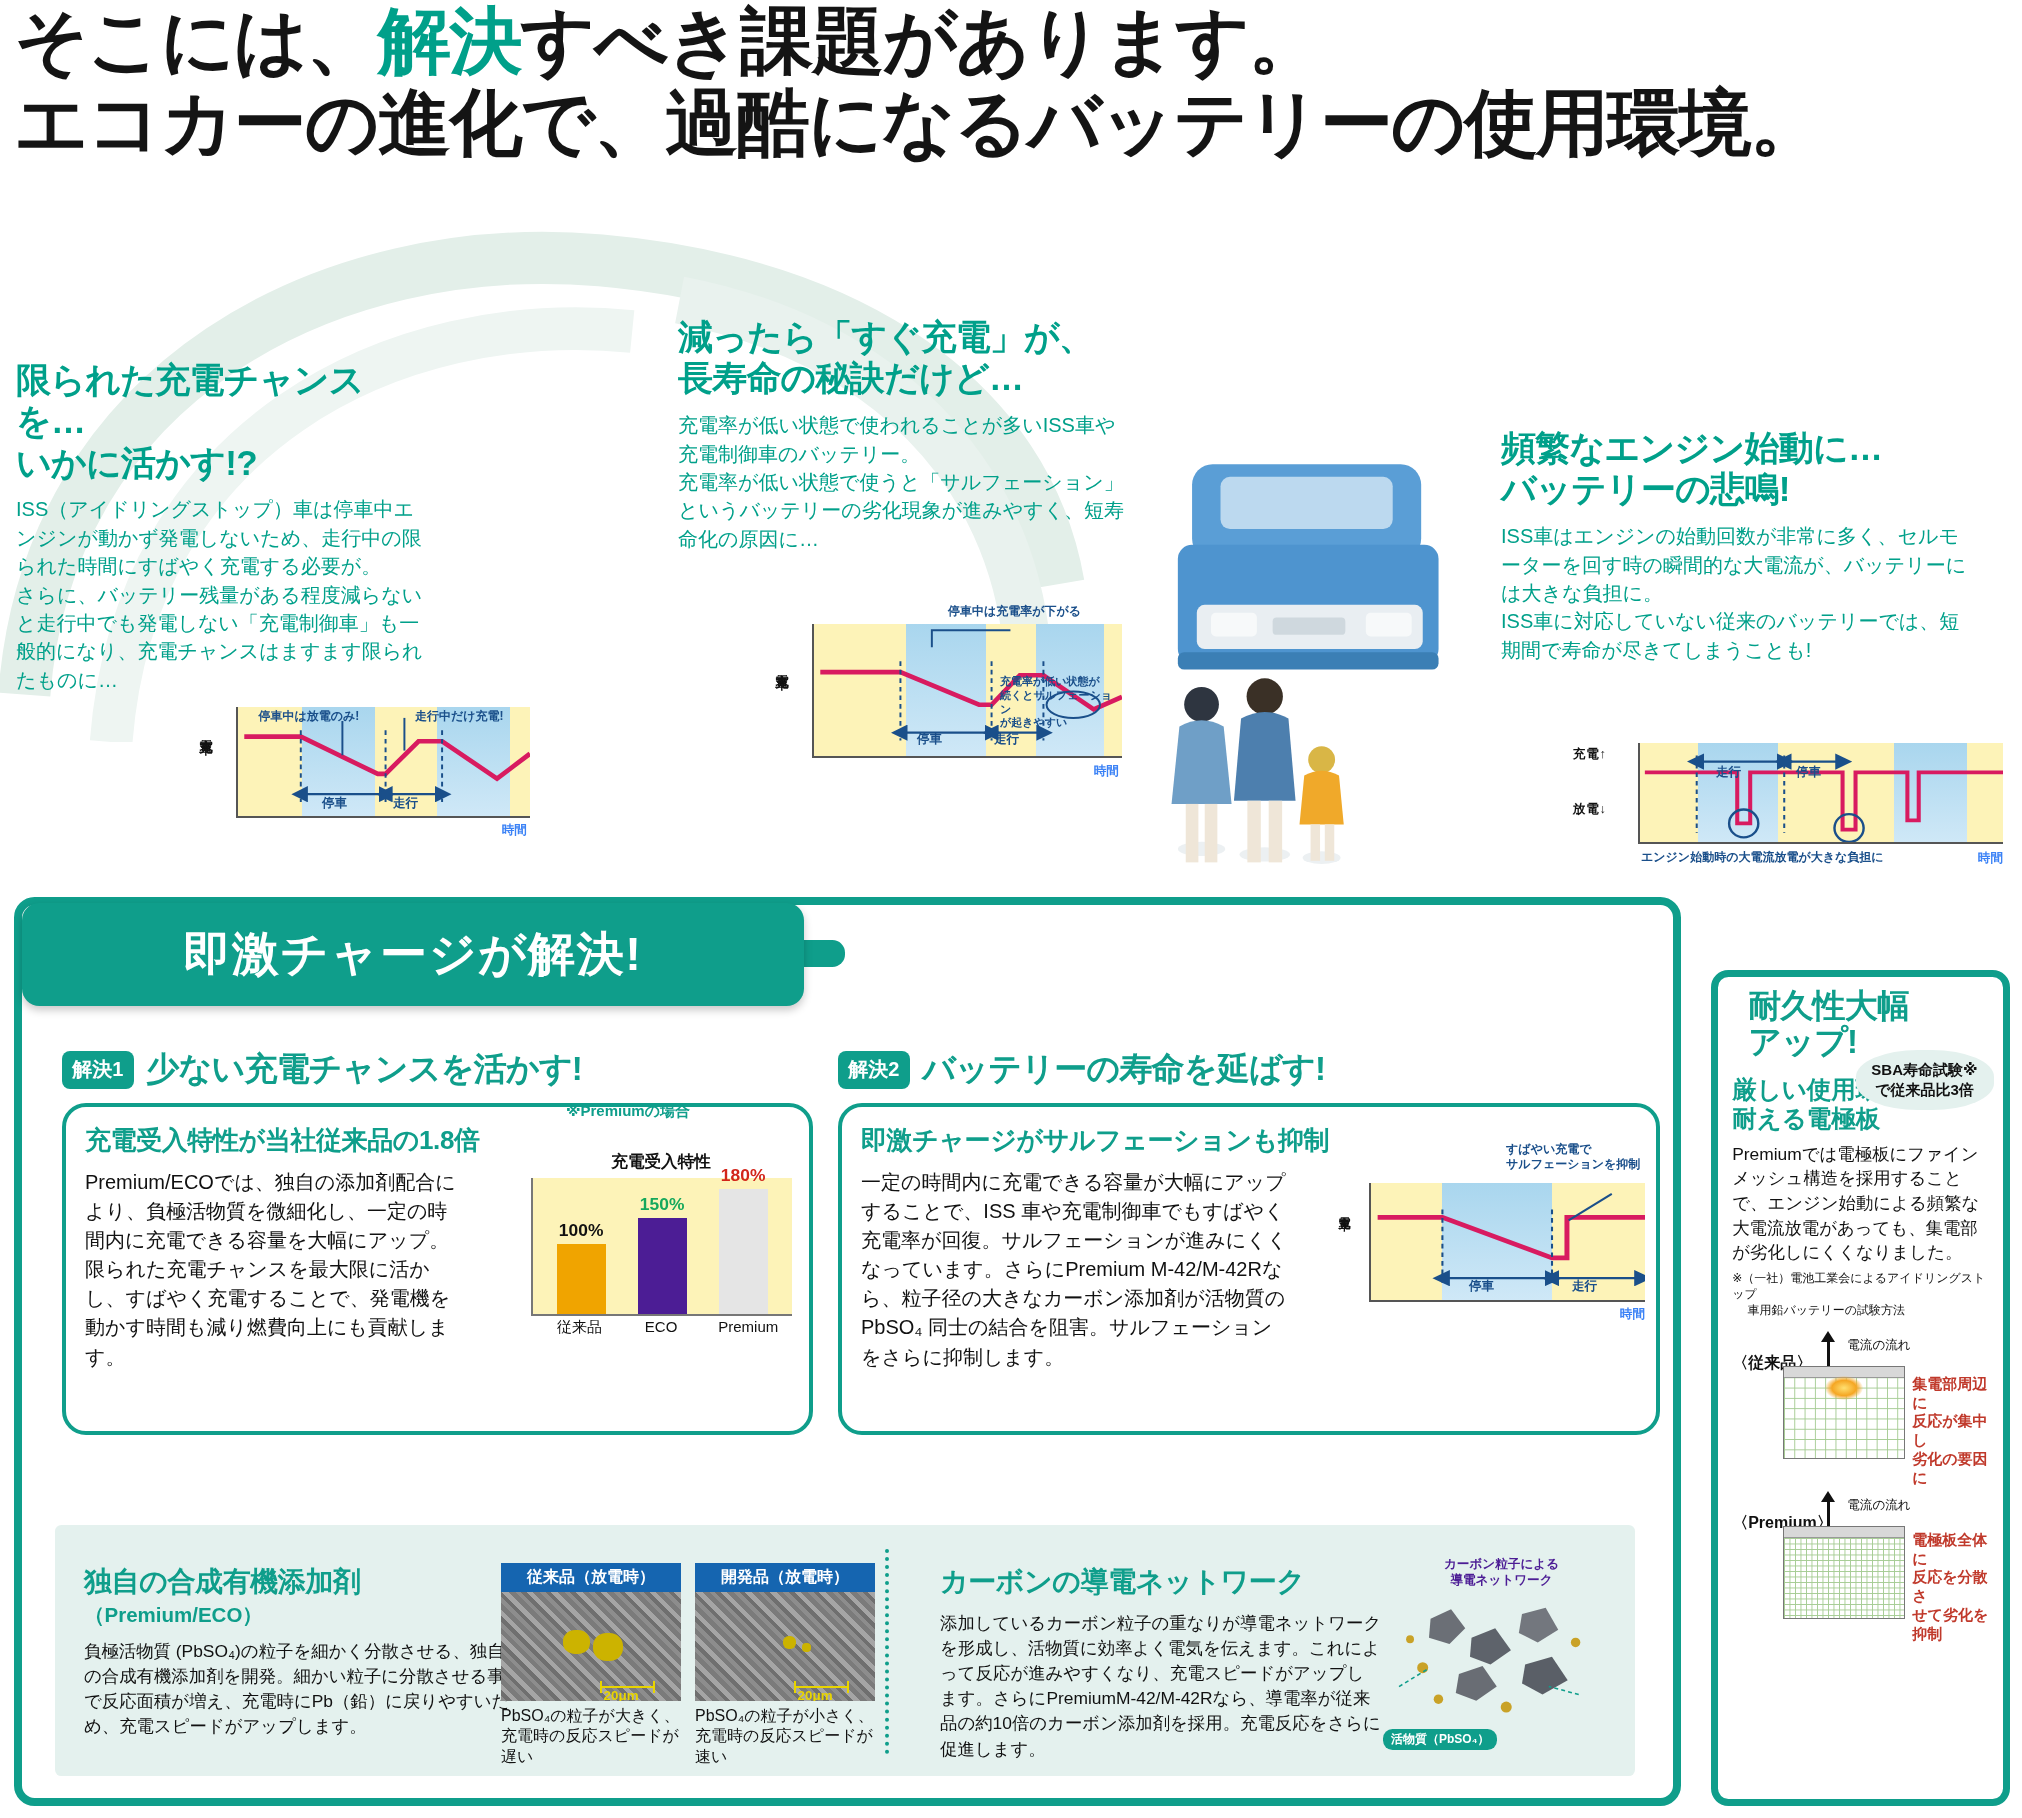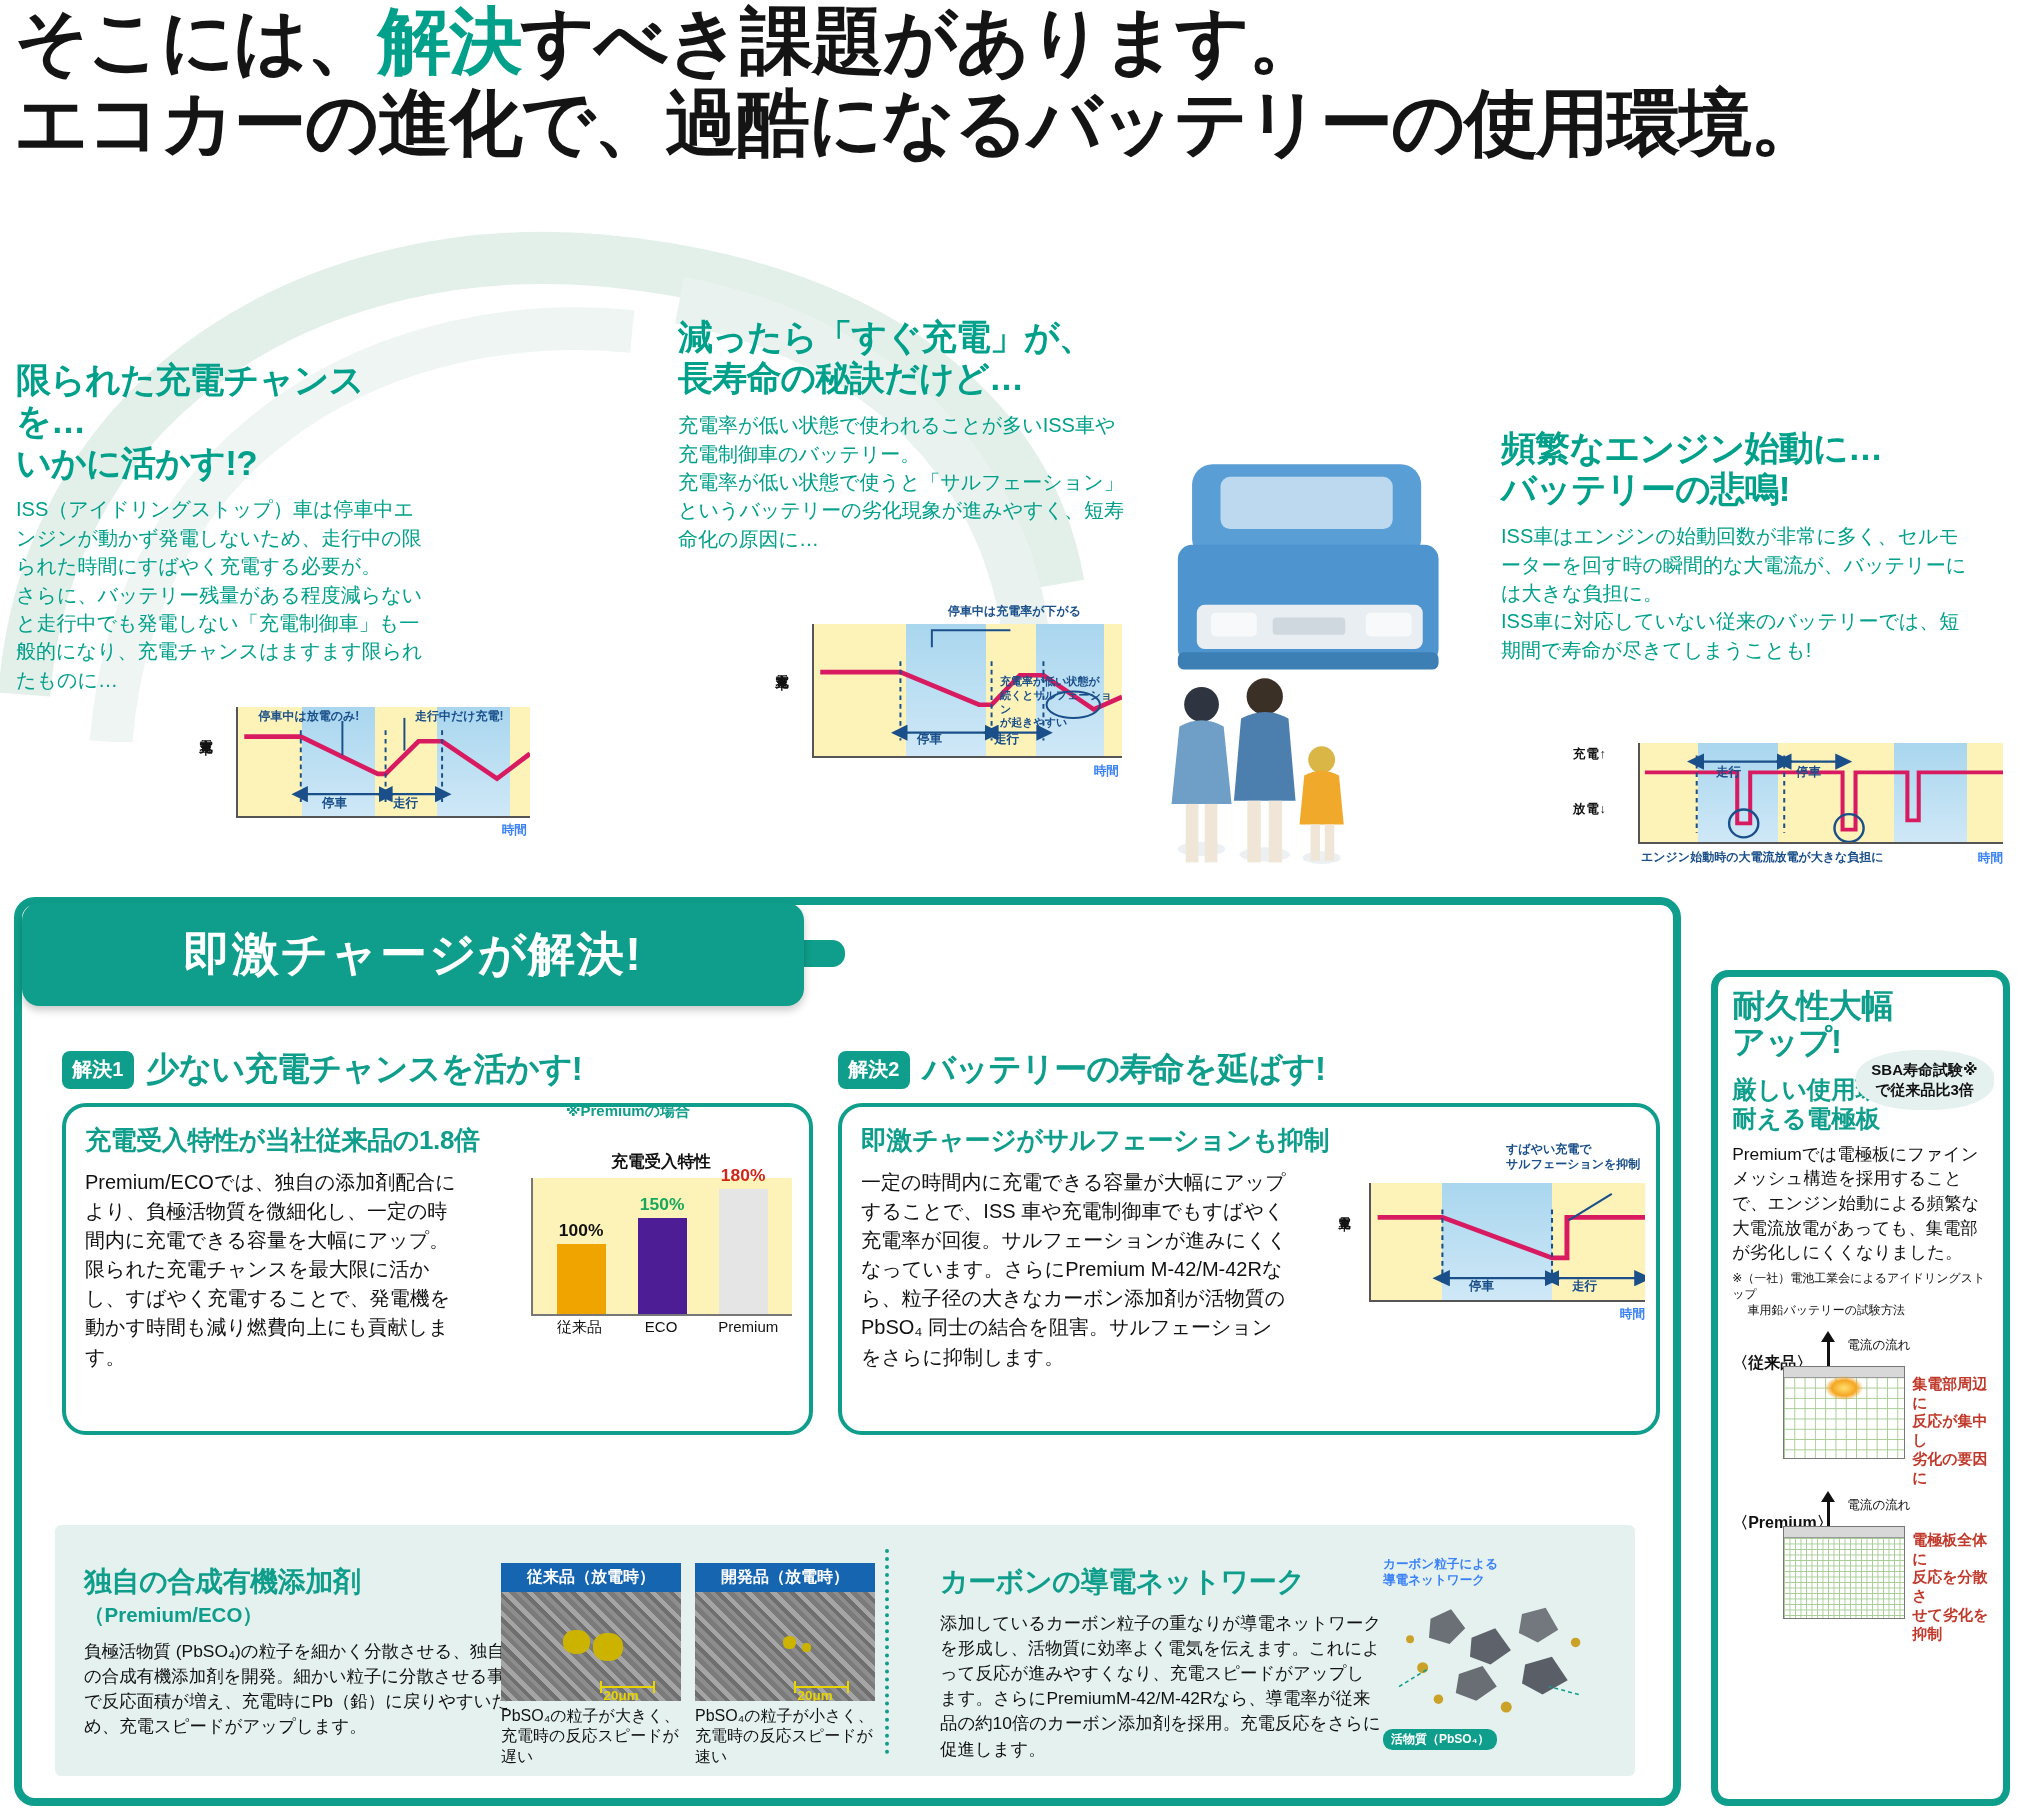--- a/index.html
+++ b/index.html
@@ -112,21 +112,21 @@
   .sem-scale { position: absolute; left: 55%; bottom: 12.6px; width: 55px; height: 2.4px; background: #e8d400; }
   .sem-scale::before, .sem-scale::after { content:""; position:absolute; top:-4.7px; width:2.4px; height:12px; background:#e8d400; }
   .sem-scale::before { left: 0; } .sem-scale::after { right: 0; }
   .sem-scale-lbl { position: absolute; left: 57%; bottom: -1.6px; color: #e8d400;
     font-size: 13.4px; font-weight: bold; }
   .sem-desc { font-size: 16px; line-height: 1.3; color: #111; margin-top: 4.7px; }
 
   
   .dur-panel { position: absolute; left: 1711px; top: 970px; width: 299px; height: 836px;
     border: 7.1px solid #0f9e8b; border-radius: 17.4px; background: #fff; z-index: 4; padding: 11px 14.2px; }
-  .dur-title { color: #0f9e8b; font-size: 33px; font-weight: bold; line-height: 1.1; letter-spacing: -0.8px; }
+  .dur-title { color: #0f9e8b; font-size: 33px; font-weight: bold; line-height: 1.1; letter-spacing: -0.8px; margin-left: 16px; }
   .dur-bubble { position: absolute; right: 9.5px; top: 73px; width: 138px; background: #e4f1ee;
     border-radius: 45%; padding: 10.3px 8px; text-align: center; }
   .dur-bubble span { font-size: 15px; font-weight: bold; color: #111; line-height: 1.3; display:block; }
   .dur-sub { color: #0f9e8b; font-size: 24.5px; font-weight: bold; line-height: 1.2; margin-top: 14.2px; }
   .dur-text { font-size: 17.4px; line-height: 1.42; color: #111; margin-top: 8px; }
   .dur-foot { font-size: 12px; line-height: 1.3; color: #111; margin-top: 6.3px; }
   .dur-lbl { font-size: 16px; color: #111; font-weight: bold; }
   .plate { width: 122px; height: 93px; border: 1.6px solid #777;
     background: #ffffff; position: relative; overflow: hidden; }
   .plate-grid { position:absolute; inset:0;
@@ -429,21 +429,21 @@
     <div class="sem-desc" style="white-space:pre-line;">PbSO₄の粒子が小さく、
 充電時の反応スピードが速い</div>
   </div>
 
   <div style="position:absolute; left:940px; top:1563px; width:442px; z-index:6;">
     <div class="bp-title">カーボンの導電ネットワーク</div>
     <div class="bp-text" style="margin-top:9.5px;">添加しているカーボン粒子の重なりが導電ネットワークを形成し、活物質に効率よく電気を伝えます。これによって反応が進みやすくなり、充電スピードがアップします。さらにPremiumM-42/M-42Rなら、導電率が従来品の約10倍のカーボン添加剤を採用。充電反応をさらに促進します。</div>
   </div>
 
   <div style="position:absolute; left:1383px; top:1557px; width:237px; height:205px; z-index:6;">
-    <div style="font-size:12.6px;color:#3b82f6;font-weight:bold;line-height:1.25;white-space:pre-line;">カーボン粒子による
+    <div style="font-size:12.6px;color:#4c1d95;font-weight:bold;line-height:1.25;white-space:pre-line;text-align:center;">カーボン粒子による
 導電ネットワーク</div>
     <svg width="237" height="134" viewBox="0 0 300 170" style="margin-top:3.2px;">
       <polygon points="60,34 86,22 104,46 84,66 58,58" fill="#6b6f76"></polygon>
       <polygon points="112,58 142,46 162,74 136,92 110,82" fill="#5e636b"></polygon>
       <polygon points="176,28 206,20 222,48 196,64 172,52" fill="#73777e"></polygon>
       <polygon points="96,104 126,94 144,120 118,138 92,128" fill="#696d74"></polygon>
       <polygon points="180,92 214,82 234,112 202,130 176,116" fill="#5a5f67"></polygon>
       <circle cx="50" cy="96" r="7" fill="#c9a227"></circle>
       <circle cx="70" cy="136" r="6" fill="#c9a227"></circle>
       <circle cx="156" cy="146" r="7" fill="#c9a227"></circle>

